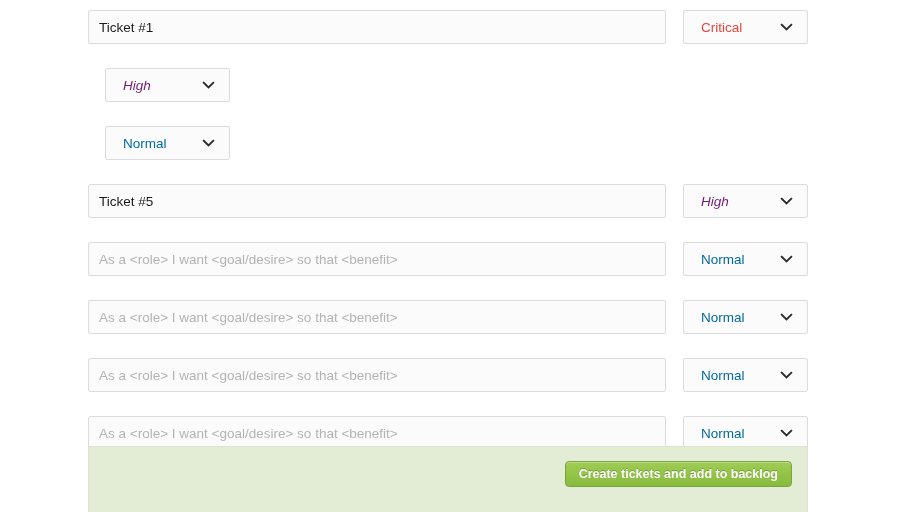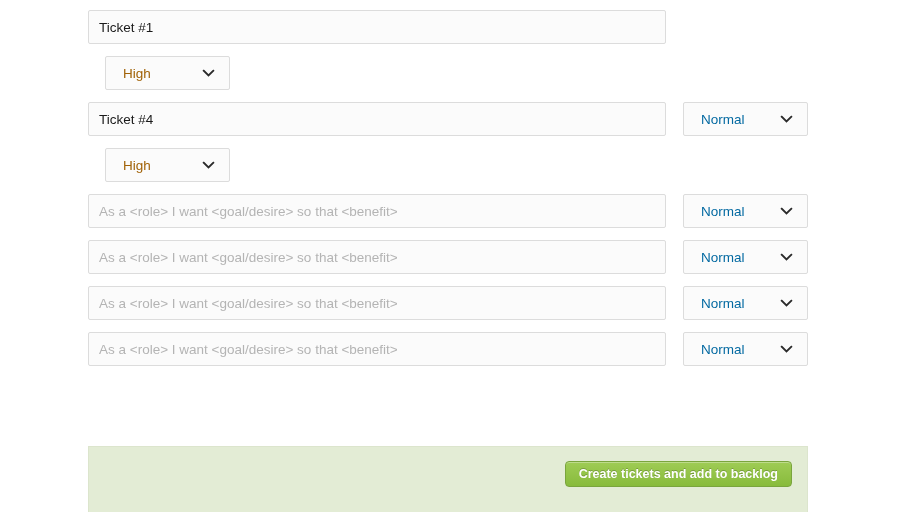--- a/index.html
+++ b/index.html
@@ -22,21 +22,21 @@
   .ticket-list {
     position: absolute;
     left: 88px;
     top: 10px;
     width: 722px;
   }
 
   .ticket-row {
     display: flex;
     align-items: flex-end;
-    margin-bottom: 12px;
+    margin-bottom: 24px;
     height: 34px;
   }
 
   .title-field {
     flex: 0 0 auto;
     width: 578px;
     height: 34px;
     box-sizing: border-box;
     border: 1px solid #dcdcdc;
     border-radius: 2px;
@@ -82,21 +82,21 @@
     top: 50%;
     transform: translateY(-50%);
     width: 13px;
     height: 13px;
     display: block;
   }
 
   .chevron svg { display: block; }
 
   .p-critical { color: #e8453c; }
-  .p-high     { color: #a16207; }
+  .p-high     { color: #701a75; font-style: italic; }
   .p-normal   { color: #0369a1; }
   .p-low      { color: #777777; }
 
   .footer-panel {
     position: absolute;
     left: 88px;
     top: 446px;
     width: 720px;
     height: 66px;
     box-sizing: border-box;
@@ -128,43 +128,51 @@
   }
 </style>
 </head>
 <body>
 
 <div id="app">
 
   <div class="ticket-list">
       <div class="ticket-row">
         <input type="text" class="title-field" placeholder="As a &lt;role&gt; I want &lt;goal/desire&gt; so that &lt;benefit&gt;" value="Ticket #1" style="">
+        <div class="priority-select">
+          <span class="priority-label p-critical">Critical</span>
+          <span class="chevron">
+            <svg viewBox="0 0 12 12" width="13" height="13" aria-hidden="true">
+              <path d="M1.6 3.9 L6 8.3 L10.4 3.9" fill="none" stroke="#2b2b2b" stroke-width="1.7" stroke-linecap="square"></path>
+            </svg>
+          </span>
+        </div>
       </div>
       <div class="ticket-row">
         <div class="priority-select">
           <span class="priority-label p-high">High</span>
           <span class="chevron">
             <svg viewBox="0 0 12 12" width="13" height="13" aria-hidden="true">
               <path d="M1.6 3.9 L6 8.3 L10.4 3.9" fill="none" stroke="#2b2b2b" stroke-width="1.7" stroke-linecap="square"></path>
             </svg>
           </span>
         </div>
       </div>
       <div class="ticket-row">
-        <input type="text" class="title-field" placeholder="As a &lt;role&gt; I want &lt;goal/desire&gt; so that &lt;benefit&gt;" value="Ticket #4" style="">
-        <div class="priority-select">
-          <span class="priority-label p-normal">Normal</span>
-          <span class="chevron">
-            <svg viewBox="0 0 12 12" width="13" height="13" aria-hidden="true">
-              <path d="M1.6 3.9 L6 8.3 L10.4 3.9" fill="none" stroke="#2b2b2b" stroke-width="1.7" stroke-linecap="square"></path>
-            </svg>
-          </span>
-        </div>
-      </div>
-      <div class="ticket-row">
+        <div class="priority-select">
+          <span class="priority-label p-normal">Normal</span>
+          <span class="chevron">
+            <svg viewBox="0 0 12 12" width="13" height="13" aria-hidden="true">
+              <path d="M1.6 3.9 L6 8.3 L10.4 3.9" fill="none" stroke="#2b2b2b" stroke-width="1.7" stroke-linecap="square"></path>
+            </svg>
+          </span>
+        </div>
+      </div>
+      <div class="ticket-row">
+        <input type="text" class="title-field" placeholder="As a &lt;role&gt; I want &lt;goal/desire&gt; so that &lt;benefit&gt;" value="Ticket #5" style="">
         <div class="priority-select">
           <span class="priority-label p-high">High</span>
           <span class="chevron">
             <svg viewBox="0 0 12 12" width="13" height="13" aria-hidden="true">
               <path d="M1.6 3.9 L6 8.3 L10.4 3.9" fill="none" stroke="#2b2b2b" stroke-width="1.7" stroke-linecap="square"></path>
             </svg>
           </span>
         </div>
       </div>
       <div class="ticket-row">

